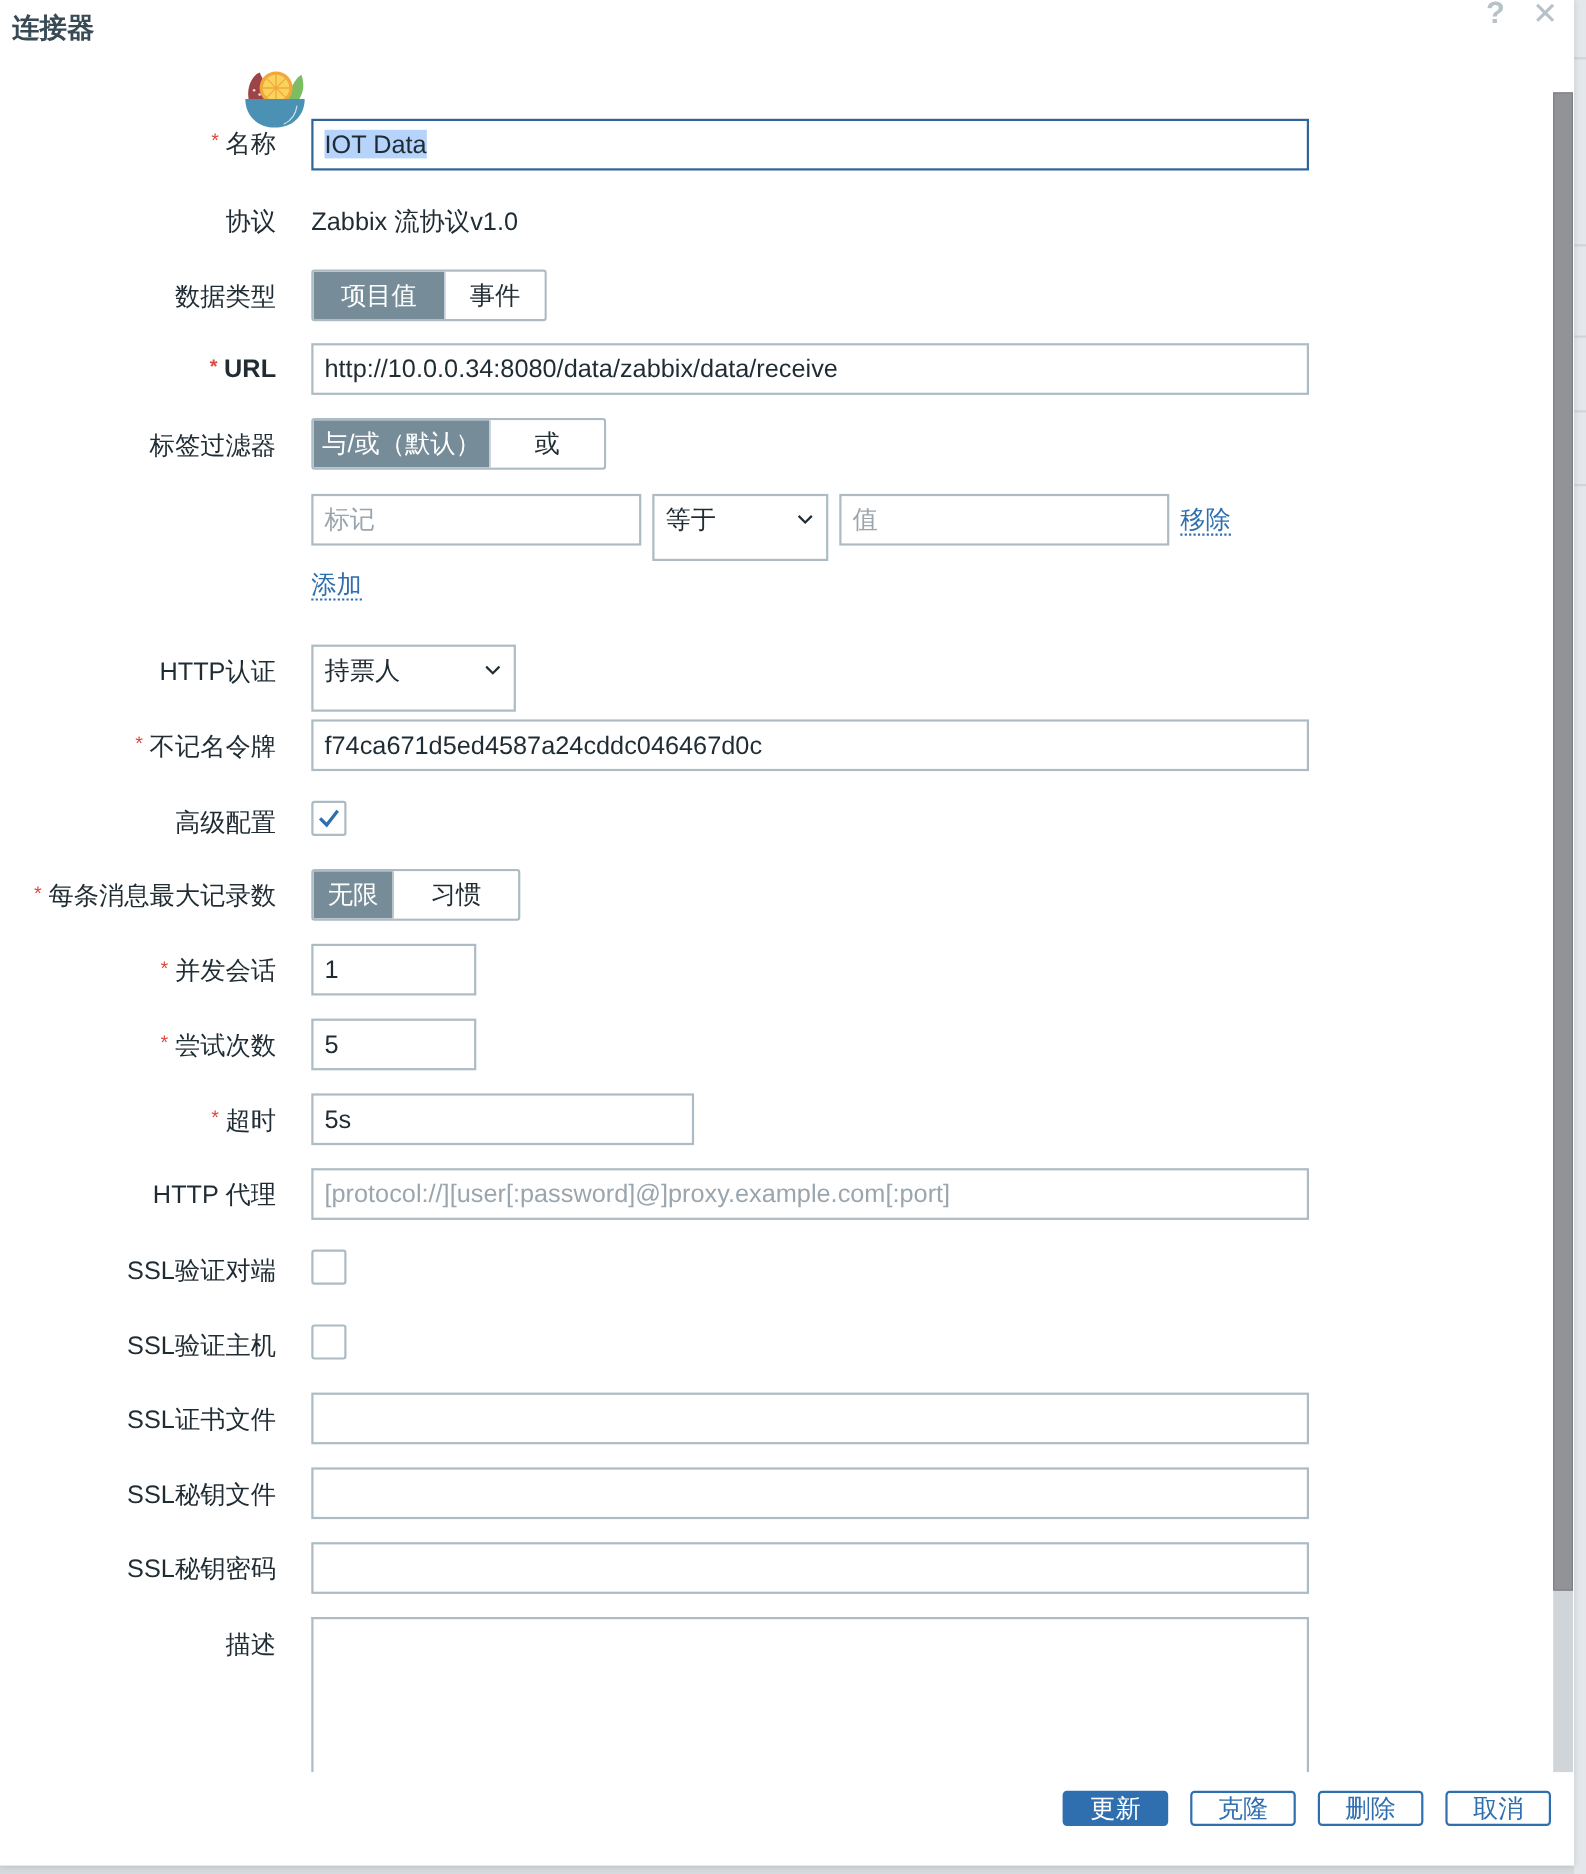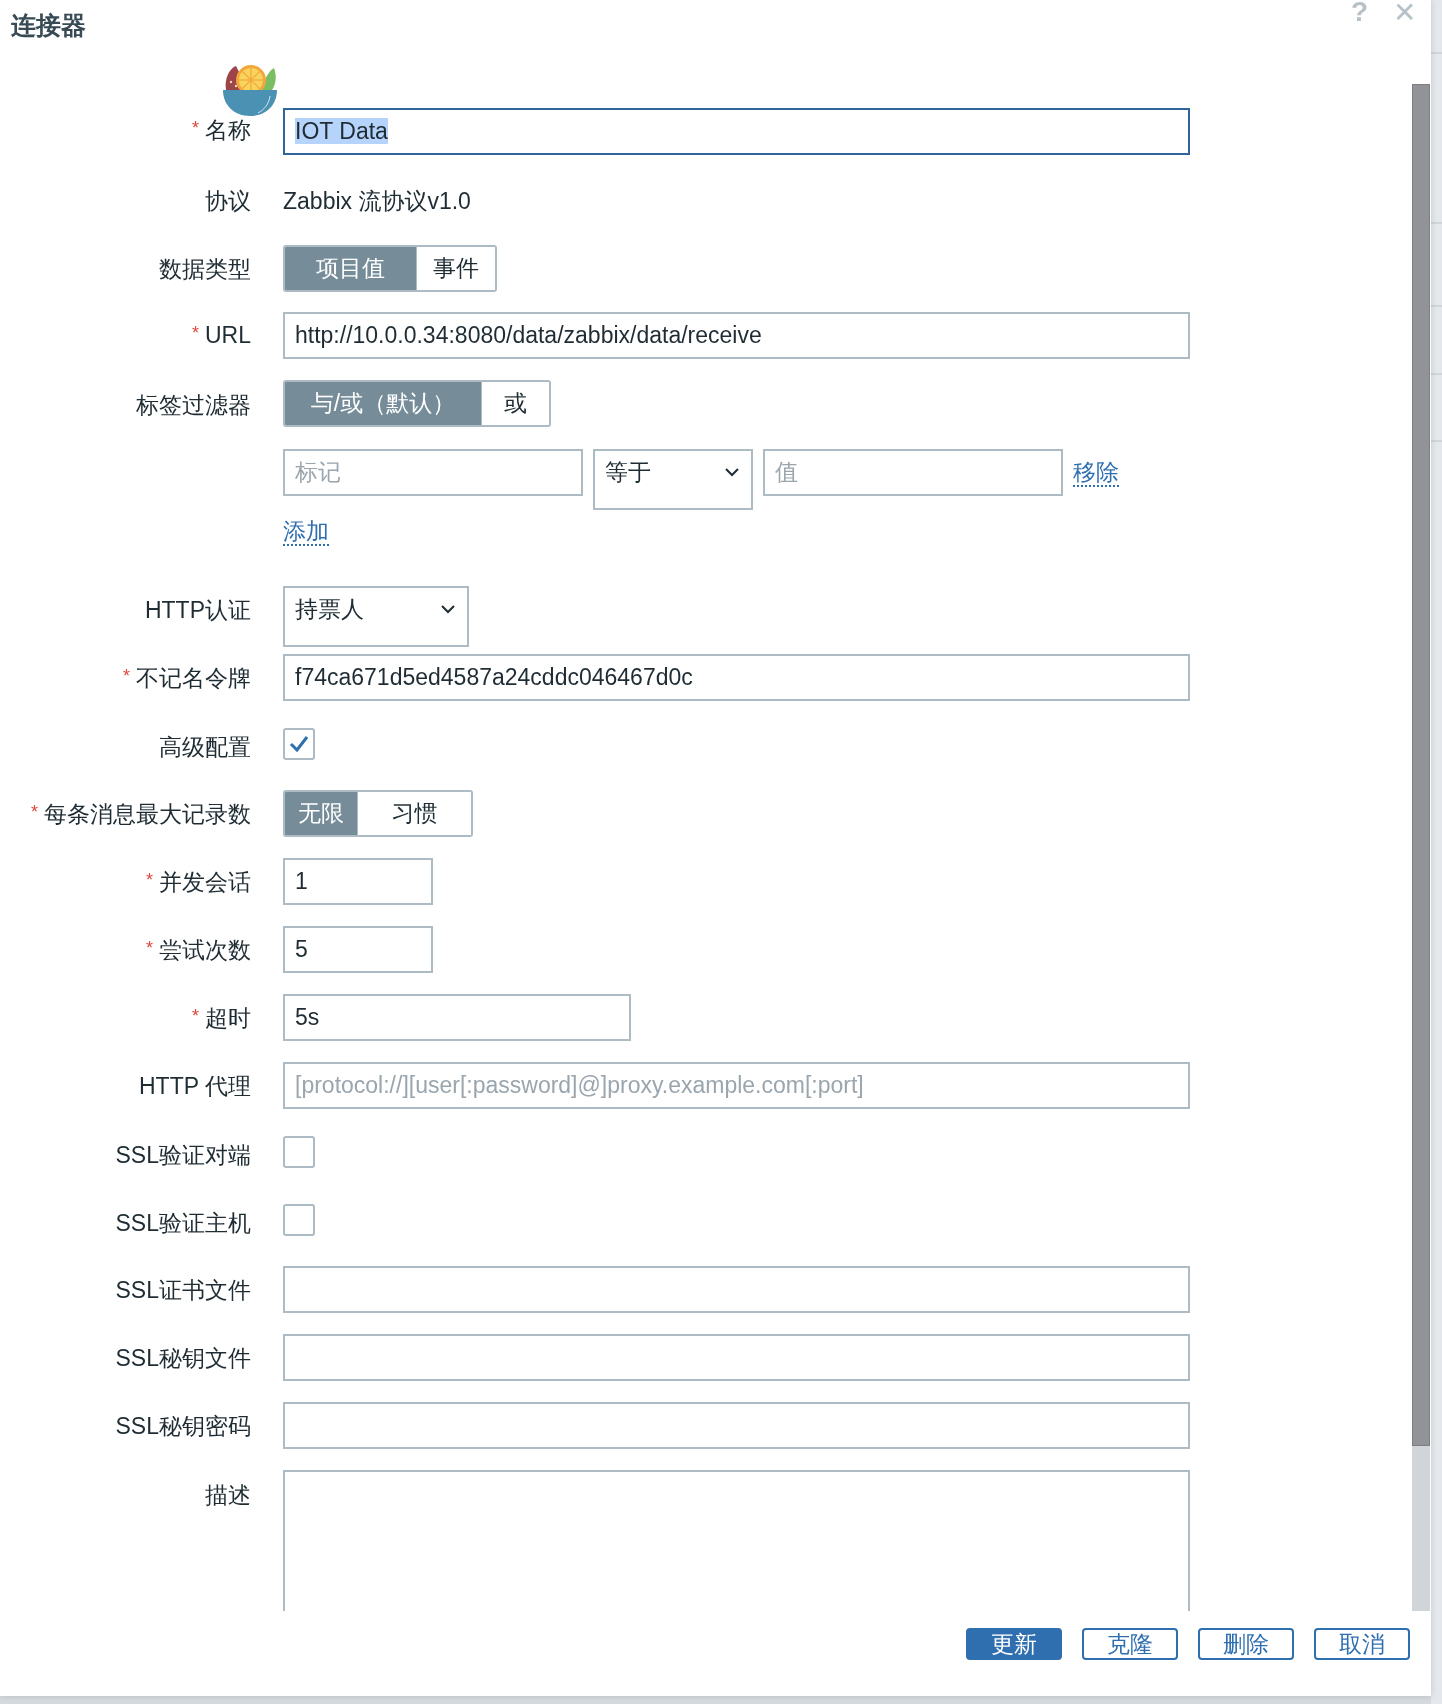--- a/index.html
+++ b/index.html
@@ -90,30 +90,30 @@
   </svg>
 
   <div class="label" style="top:115px;"><span class="req">*</span><span>名称</span></div>
   <div class="input wide focus" style="top:108px;"><span class="sel-hl">IOT Data</span></div>
 
   <div class="label" style="top:186px;">协议</div>
   <div style="position:absolute; left:283px; top:186px; font-size:23px;">Zabbix 流协议v1.0</div>
 
   <div class="label" style="top:254px;">数据类型</div>
   <div class="seg" style="top:245px; width:214px;">
-    <span class="on" style="width:131px;">项目值</span>
+    <span class="on" style="width:119px;">项目值</span>
     <span style="flex:1; border-left:1px solid #acbbc4;">事件</span>
   </div>
 
-  <div class="label" style="top:322px;"><span class="req">*</span><span>URL</span></div>
+  <div class="label" style="top:322px;font-weight:bold;"><span class="req">*</span><span>URL</span></div>
   <div class="input wide" style="top:312px;">http://10.0.0.34:8080/data/zabbix/data/receive</div>
 
   <div class="label" style="top:390px;">标签过滤器</div>
   <div class="seg" style="top:380px; width:268px;">
-    <span class="on" style="width:196px;">与/或（默认）</span>
+    <span class="on" style="width:160px;">与/或（默认）</span>
     <span style="flex:1; border-left:1px solid #acbbc4;">或</span>
   </div>
 
   <div class="input" style="top:449px; width:300px;"><span class="placeholder">标记</span></div>
   <div class="select" style="left:593px; top:449px; width:160px;">
     <span>等于</span>
     <svg class="chev" viewBox="0 0 18 18">
         <path d="M3 6 L9 12 L15 6" stroke="#1f2c33" stroke-width="2" fill="none"></path>
       </svg>
   </div>

